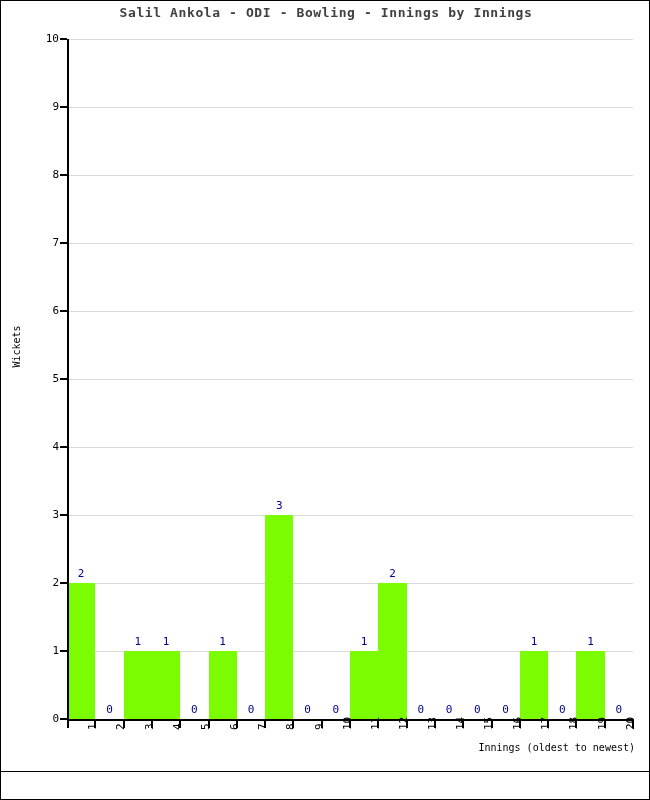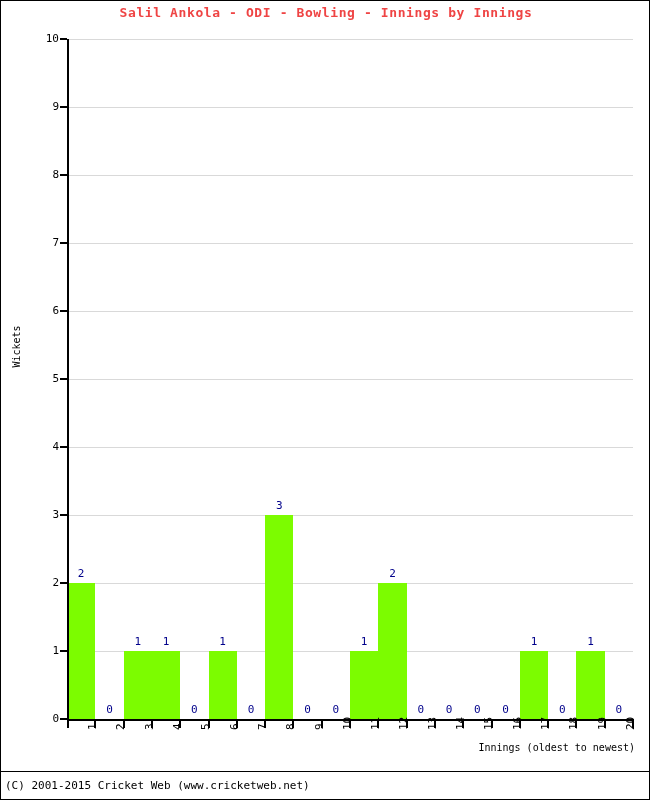--- a/index.html
+++ b/index.html
@@ -22,21 +22,21 @@
 
   
   #chart-title {
     position: absolute;
     top: 4px;
     left: 0;
     width: 650px;
     text-align: center;
     font-size: 13px;
     font-weight: bold;
-    color: #ef4444;
+    color: #404040;
     letter-spacing: 0.6px;
     white-space: pre;
   }
 
   
   #plot-area {
     position: absolute;
     left: 66px;
     top: 38px;
     width: 566px;
@@ -273,14 +273,13 @@
       <div class="xtick" style="left: 602.7px;"></div>
       <div class="xlabel" style="left: 594.55px; top: 729px;">19</div>
       <div class="xtick" style="left: 631px;"></div>
       <div class="xlabel" style="left: 622.85px; top: 729px;">20</div>
       <div class="xtick" style="left: 66px;"></div>
     </div>
 
   <div id="xlabel-title">Innings (oldest to newest)</div>
 
   <div id="footer-sep"></div>
-  <div id="footer-text">(C) 2001-2015 Cricket Web (www.cricketweb.net)</div>
 </div>
 
 </body></html>

